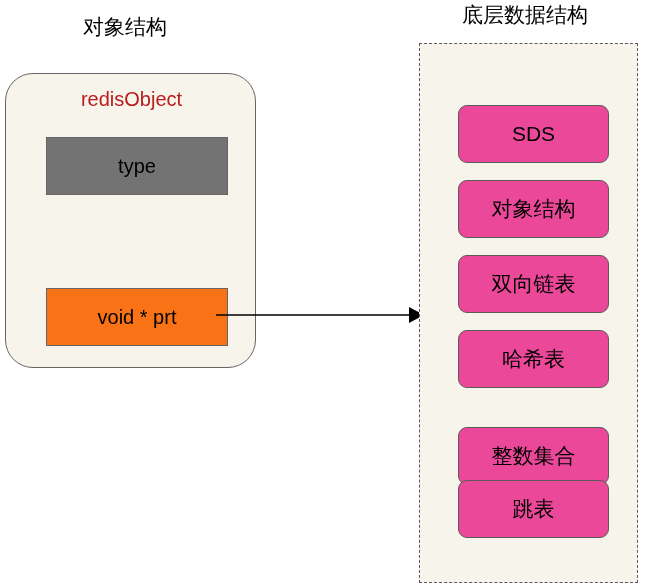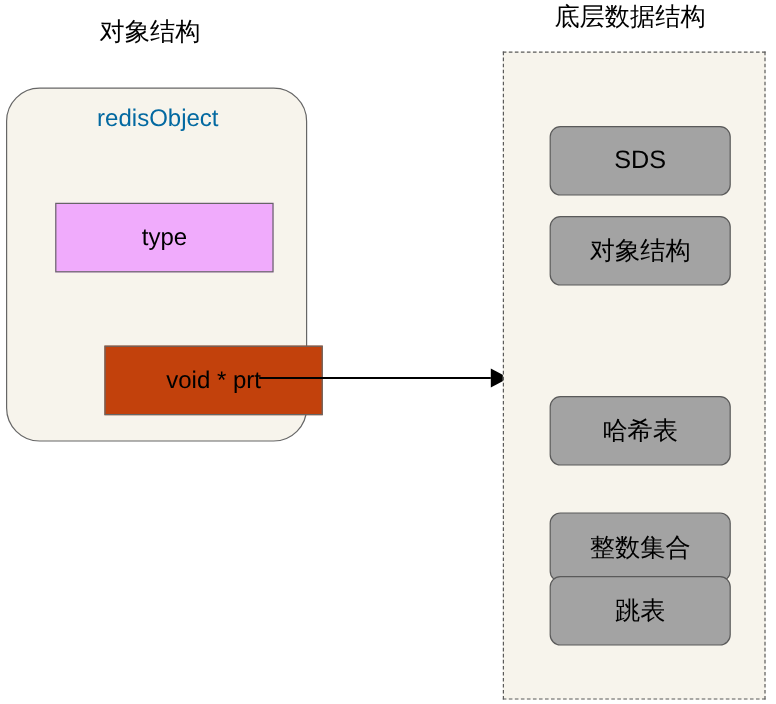--- a/index.html
+++ b/index.html
@@ -40,40 +40,40 @@
     border-radius: 28px;
     box-sizing: border-box;
   }
   #object-card-title {
     position: absolute;
     left: 0;
     top: 14px;
     width: 251px;
     text-align: center;
     font-size: 20px;
-    color: #0369a1;
+    color: #b91c1c;
     white-space: nowrap;
   }
 
   .field-box {
     position: absolute;
     left: 40px;
     width: 182px;
     height: 58px;
     border: 1.3px solid #666666;
     box-sizing: border-box;
     display: flex;
     align-items: center;
     justify-content: center;
     font-size: 20px;
     color: #000000;
     white-space: nowrap;
   }
-  .field-blue   { background: #f0abfc; margin-top: 32px; }
-  .field-yellow { background: #c2410c; margin-left: 41px; }
+  .field-blue   { background: #737373; }
+  .field-yellow { background: #f97316; }
 
   #field-type     { top: 63px; }
   #field-encoding { top: 138px; }
   #field-ptr      { top: 214px; }
 
   
   #arrow-svg {
     position: absolute;
     left: 216px;
     top: 296px;
@@ -92,21 +92,21 @@
     background: #f7f4ec;
     border: 1.6px dashed #5b5b5b;
     box-sizing: border-box;
   }
 
   .struct-box {
     position: absolute;
     left: 38px;
     width: 151px;
     height: 58px;
-    background: #a3a3a3;
+    background: #ec4899;
     border: 1.4px solid #5a5a5a;
     border-radius: 9px;
     box-sizing: border-box;
     display: flex;
     align-items: center;
     justify-content: center;
     font-size: 21px;
     color: #000000;
     white-space: nowrap;
     text-align: right;
@@ -148,19 +148,20 @@
   </div>
 
   <svg id="arrow-svg" viewBox="0 0 210 38" xmlns="http://www.w3.org/2000/svg">
     <line x1="0" y1="19" x2="193" y2="19" stroke="#000000" stroke-width="1.6"></line>
     <polygon points="193,11 208,19 193,27" fill="#000000"></polygon>
   </svg>
 
   <div id="struct-panel">
     <div class="struct-box sb0">SDS</div>
     <div class="struct-box sb1">对象结构</div>
+    <div class="struct-box sb2">双向链表</div>
     <div class="struct-box sb3">哈希表</div>
     <div class="struct-box sb4">整数集合</div>
     <div class="struct-box sb5">跳表</div>
 
   </div>
 
 </div>
 
 </body></html>

